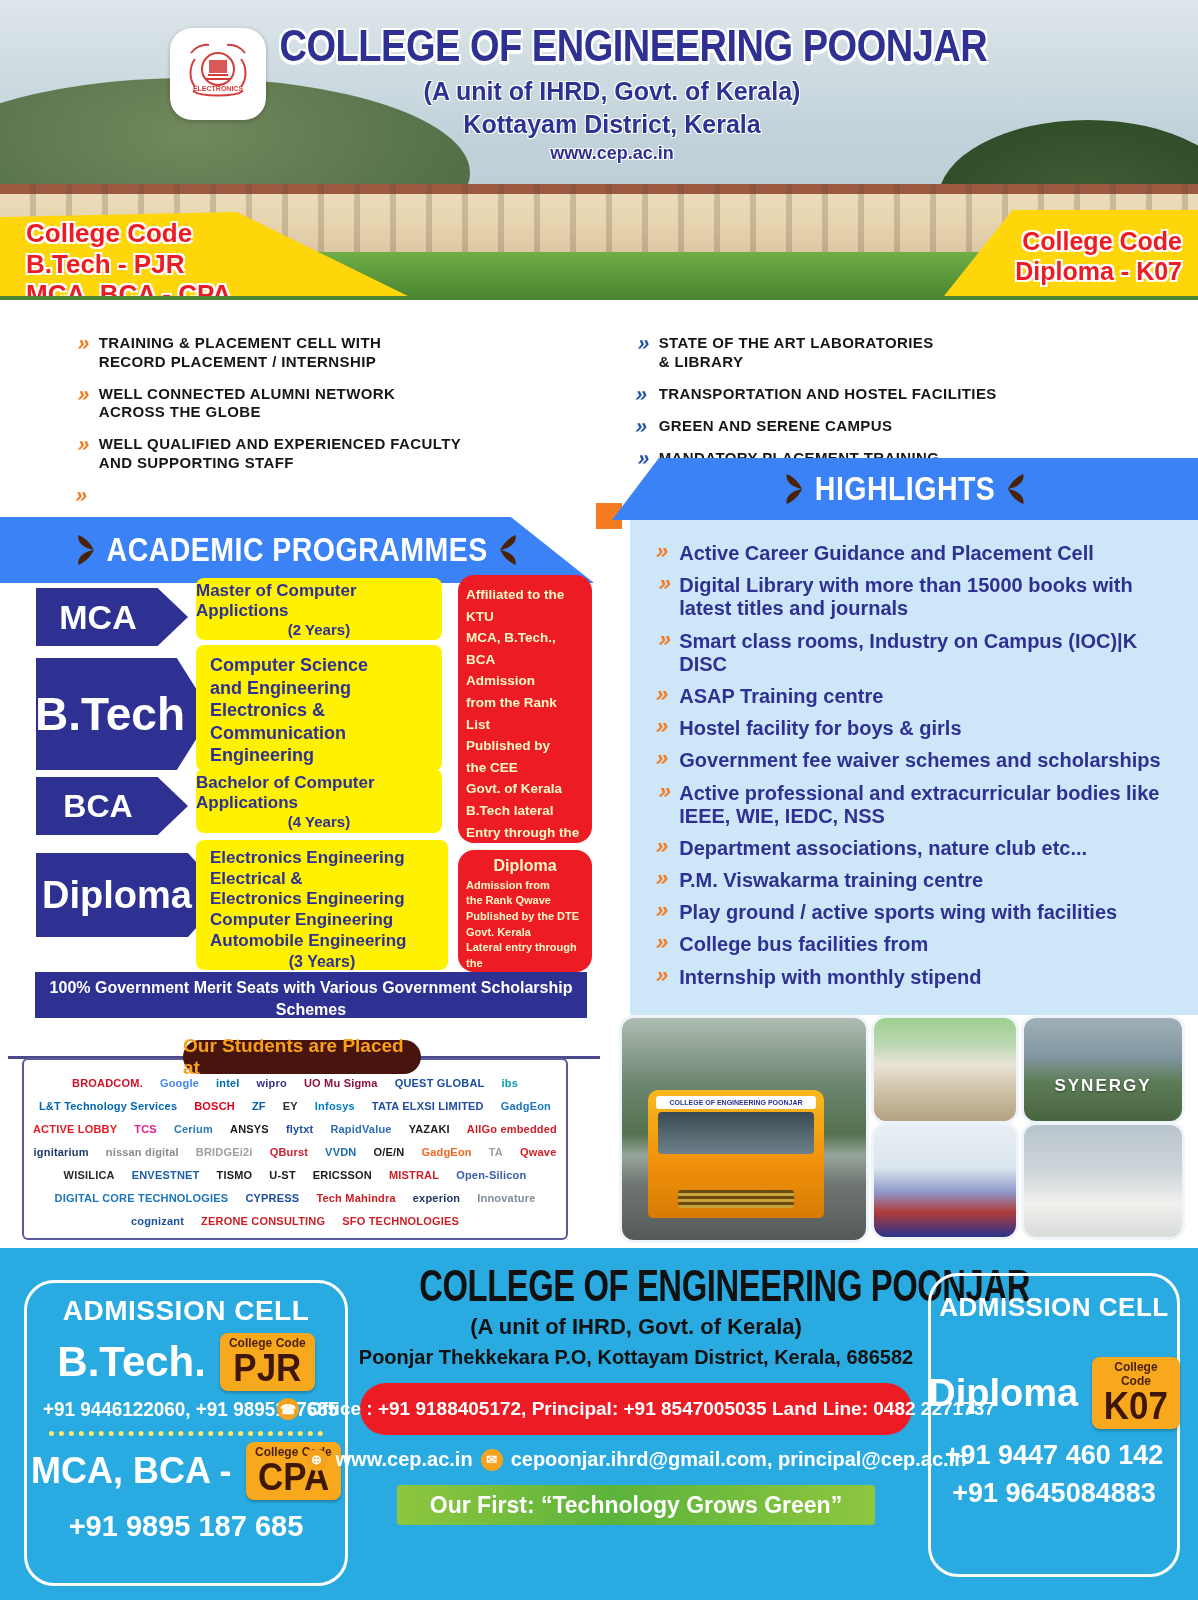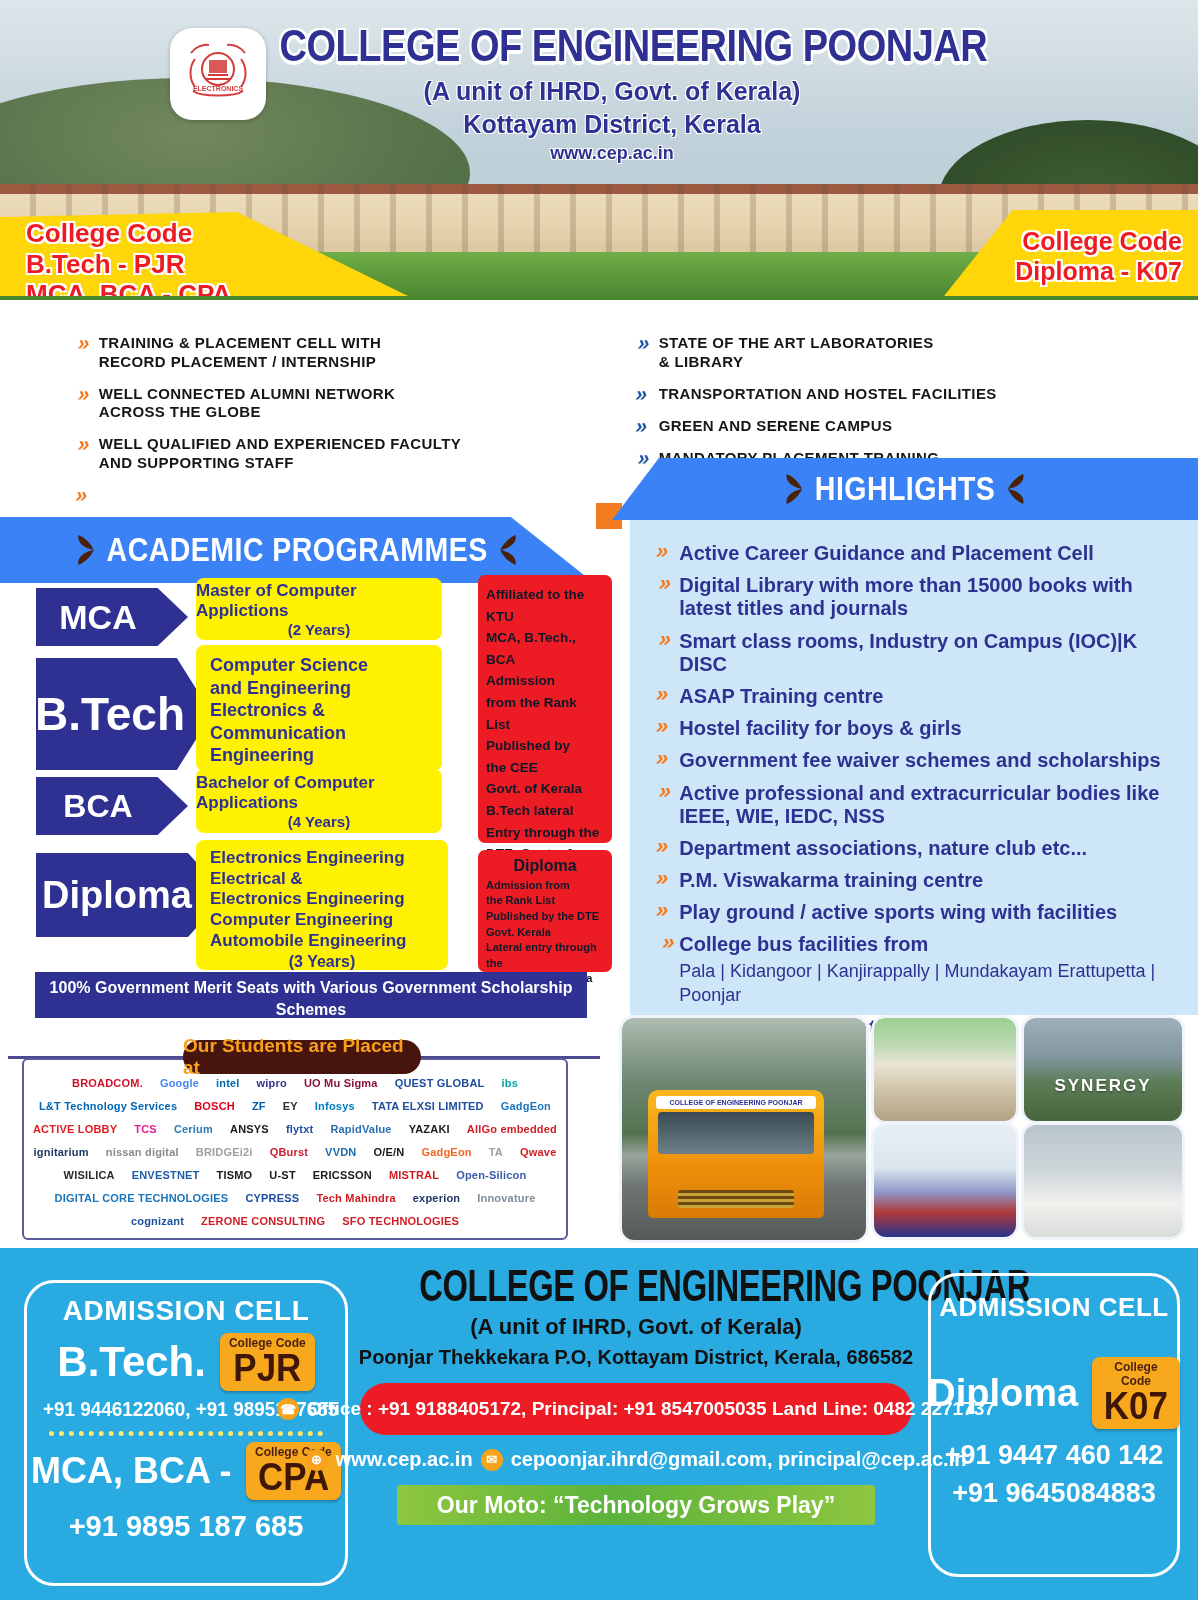--- a/index.html
+++ b/index.html
@@ -62,21 +62,21 @@
   .hitem .chev{color:#f47b20;font-size:22px;}
   .htxt{font-size:20px;font-weight:800;color:#2e3192;line-height:1.16;}
   .hsub{font-size:18px;font-weight:400;color:#2e3192;line-height:1.35;margin-top:2px;}
   .hsub:empty{display:none;}
 
   
   .parrow{background:#2e3192;color:#fff;font-weight:800;clip-path:polygon(0 0,80% 0,100% 50%,80% 100%,0 100%);
           display:flex;align-items:center;justify-content:center;padding-right:28px;box-sizing:border-box;}
   .ybox{background:#fff200;color:#2e3192;font-weight:800;border-radius:8px;box-sizing:border-box;}
   .yr{text-align:center;}
-  .redbox{background:#ed1c24;color:#0f172a;font-weight:800;border-radius:7px;box-sizing:border-box;margin-left:20px;}
+  .redbox{background:#ed1c24;color:#fef9c3;font-weight:800;border-radius:16px;box-sizing:border-box;}
   .merit{left:35px;top:972px;width:552px;height:46px;background:#2e3192;color:#fff;font-weight:800;
          font-size:16px;text-align:center;line-height:1.35;padding-top:5px;box-sizing:border-box;}
 
   
   .pline{left:8px;top:1056px;width:592px;height:3px;background:#4b4a8f;}
   .pill{left:183px;top:1040px;width:238px;height:34px;background:#47150d;border-radius:18px;
         color:#f9a01b;font-size:19px;font-weight:800;}
   .lbox{left:22px;top:1058px;width:546px;height:182px;background:#fff;border:2px solid #5b5b9b;border-radius:6px;box-sizing:border-box;
         display:flex;flex-wrap:wrap;align-content:center;justify-content:center;column-gap:17px;row-gap:11px;padding:10px 6px 4px;}
   .logo{font-size:11px;font-weight:800;white-space:nowrap;letter-spacing:.2px;}
@@ -345,21 +345,20 @@
         <div>
           <div class="htxt">Play ground / active sports wing with facilities</div>
 
         </div>
       </div>
 
       <div class="hitem">
         <span class="chev">»</span>
         <div>
           <div class="htxt">College bus facilities from</div>
-          <div class="hsub">Pala | Kidangoor | Kanjirappally | Mundakayam Erattupetta | Poonjar</div>
         </div>
       </div>
 
       <div class="hitem">
         <span class="chev">»</span>
         <div>
           <div class="htxt">Internship with monthly stipend</div>
 
         </div>
       </div>
@@ -407,21 +406,21 @@
       <div>the CEE</div>
       <div>Govt. of Kerala</div>
       <div>B.Tech lateral</div>
       <div>Entry through the</div>
       <div>DTE, Govt. of Kerala</div>
   </div>
   <div class="abs redbox" style="left:458px;top:850px;width:134px;height:122px;padding:5px 8px;font-size:11px;line-height:1.42;">
     <div style="font-size:16px;text-align:center;">Diploma</div>
     <div>
       <div>Admission from</div>
-        <div>the Rank List</div>
+        <div>the Rank Qwave</div>
         <div>Published by the DTE</div>
         <div>Govt. Kerala</div>
         <div>Lateral entry through the</div>
         <div>DTE, Govt. of Kerala</div>
     </div>
   </div>
 
   <div class="abs merit">
     <div>100% Government Merit Seats with Various Government Scholarship Schemes</div>
     <div>and College of Engineering Poonjar Alumni Scholarship Scheme</div>
@@ -522,21 +521,21 @@
     <div class="redpill">
       <span class="cicon">☎</span>
       <span>Office : +91 9188405172, Principal: +91 8547005035 Land Line: 0482 2271737</span>
     </div>
     <div class="webrow">
       <span class="cicon">⊕</span>
       <span>www.cep.ac.in</span>
       <span class="cicon">✉</span>
       <span>cepoonjar.ihrd@gmail.com, principal@cep.ac.in</span>
     </div>
-    <div class="moto flexc">Our Moto: “Technology Grows Play”</div>
+    <div class="moto flexc">Our First: “Technology Grows Green”</div>
   </div>
 
   <div class="abs panel pan-r">
     <div class="ac-head" style="font-size:26px;">ADMISSION CELL</div>
     <div class="prog-row" style="margin-top:34px;">
       <span class="prog-name">Diploma</span>
       <span class="badge">
         <div class="badge-label">College Code</div>
         <div class="badge-code">K07</div>
       </span>

